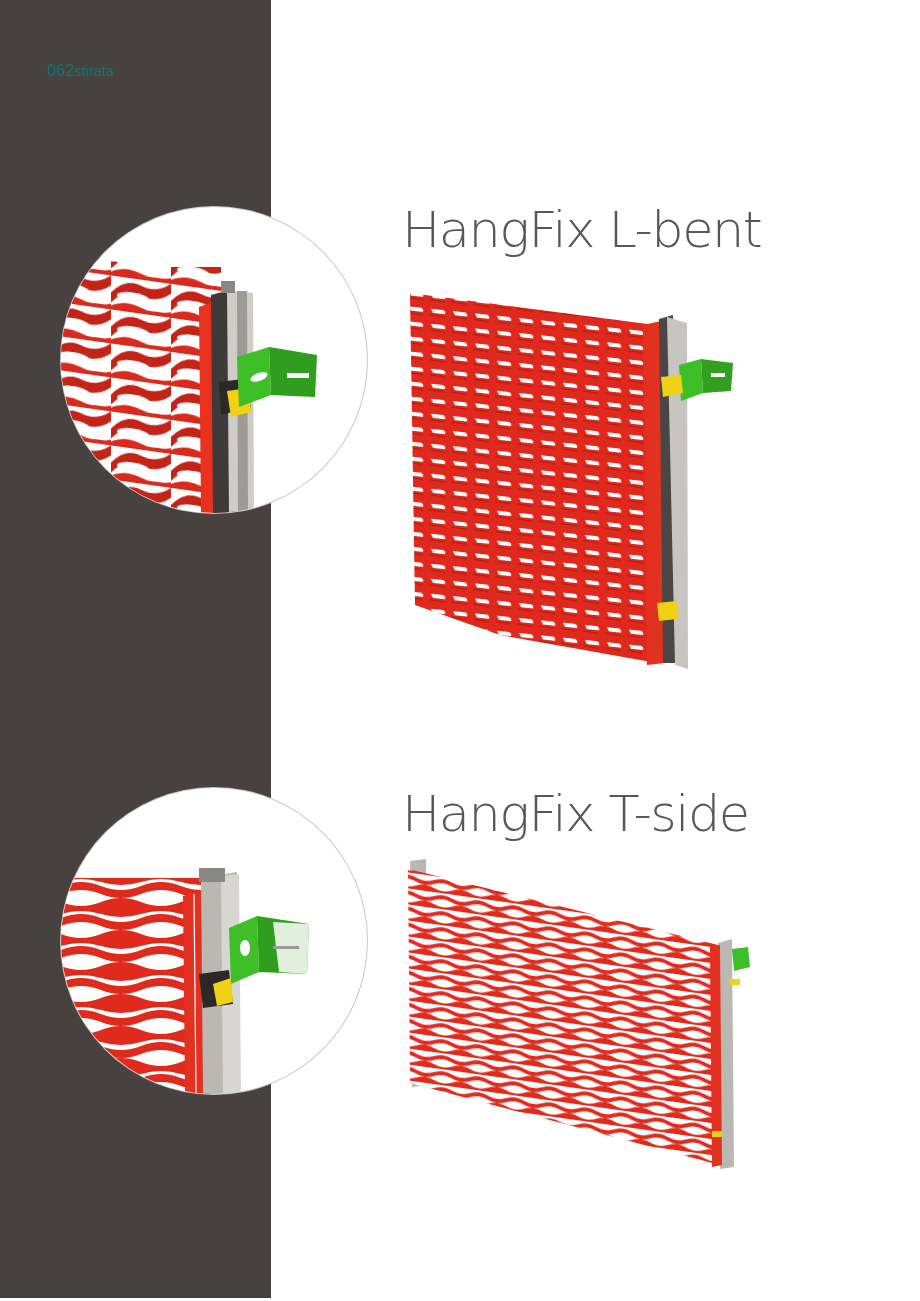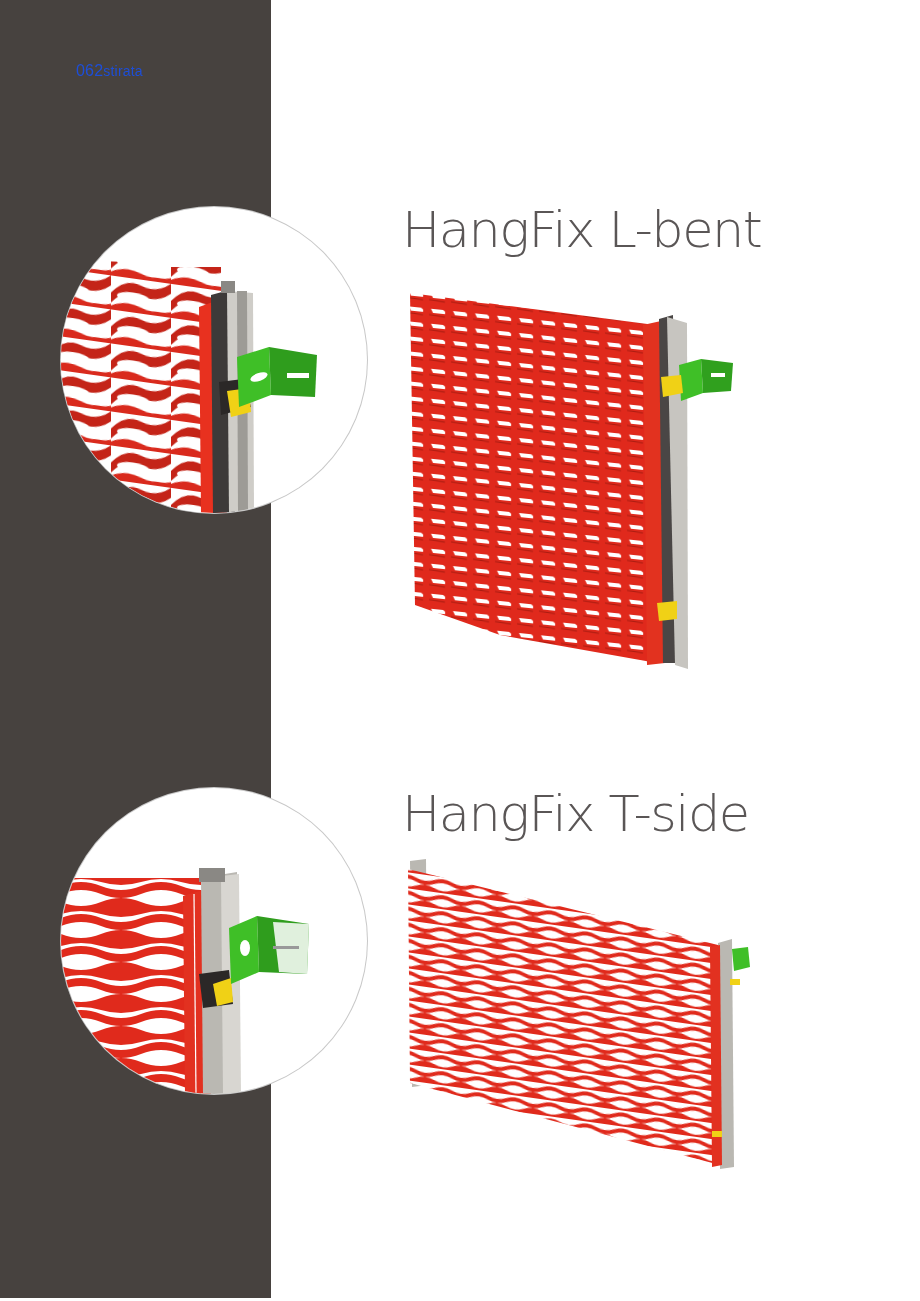--- a/index.html
+++ b/index.html
@@ -7,23 +7,22 @@
     width: 920px; height: 1301px; position: relative; overflow: hidden;
     background: #ffffff;
     font-family: "Liberation Sans", sans-serif;
   }
   .sidebar {
     position: absolute; left: 0; top: 0; width: 271px; height: 1298px;
     background: #47423f;
   }
   .page-number {
     position: absolute; left: 47px; top: 62px;
-    color: #1d4ed8; font-size: 15px; letter-spacing: 0.2px;
+    color: #0f766e; font-size: 15px; letter-spacing: 0.2px;
     font-family: "Liberation Sans", sans-serif;
-    margin-left: 29px;
   }
   .page-number .num { font-size: 16px; }
   .page-number .word { font-size: 14px; font-weight: 300; }
 
   .title {
     position: absolute; left: 402px;
     font-family: "DejaVu Sans", sans-serif; font-weight: 200;
     font-size: 50px; color: #5a5656; letter-spacing: -1.5px;
     transform: scaleX(1.02); transform-origin: left;
     -webkit-text-stroke: 0px; line-height: 1;

